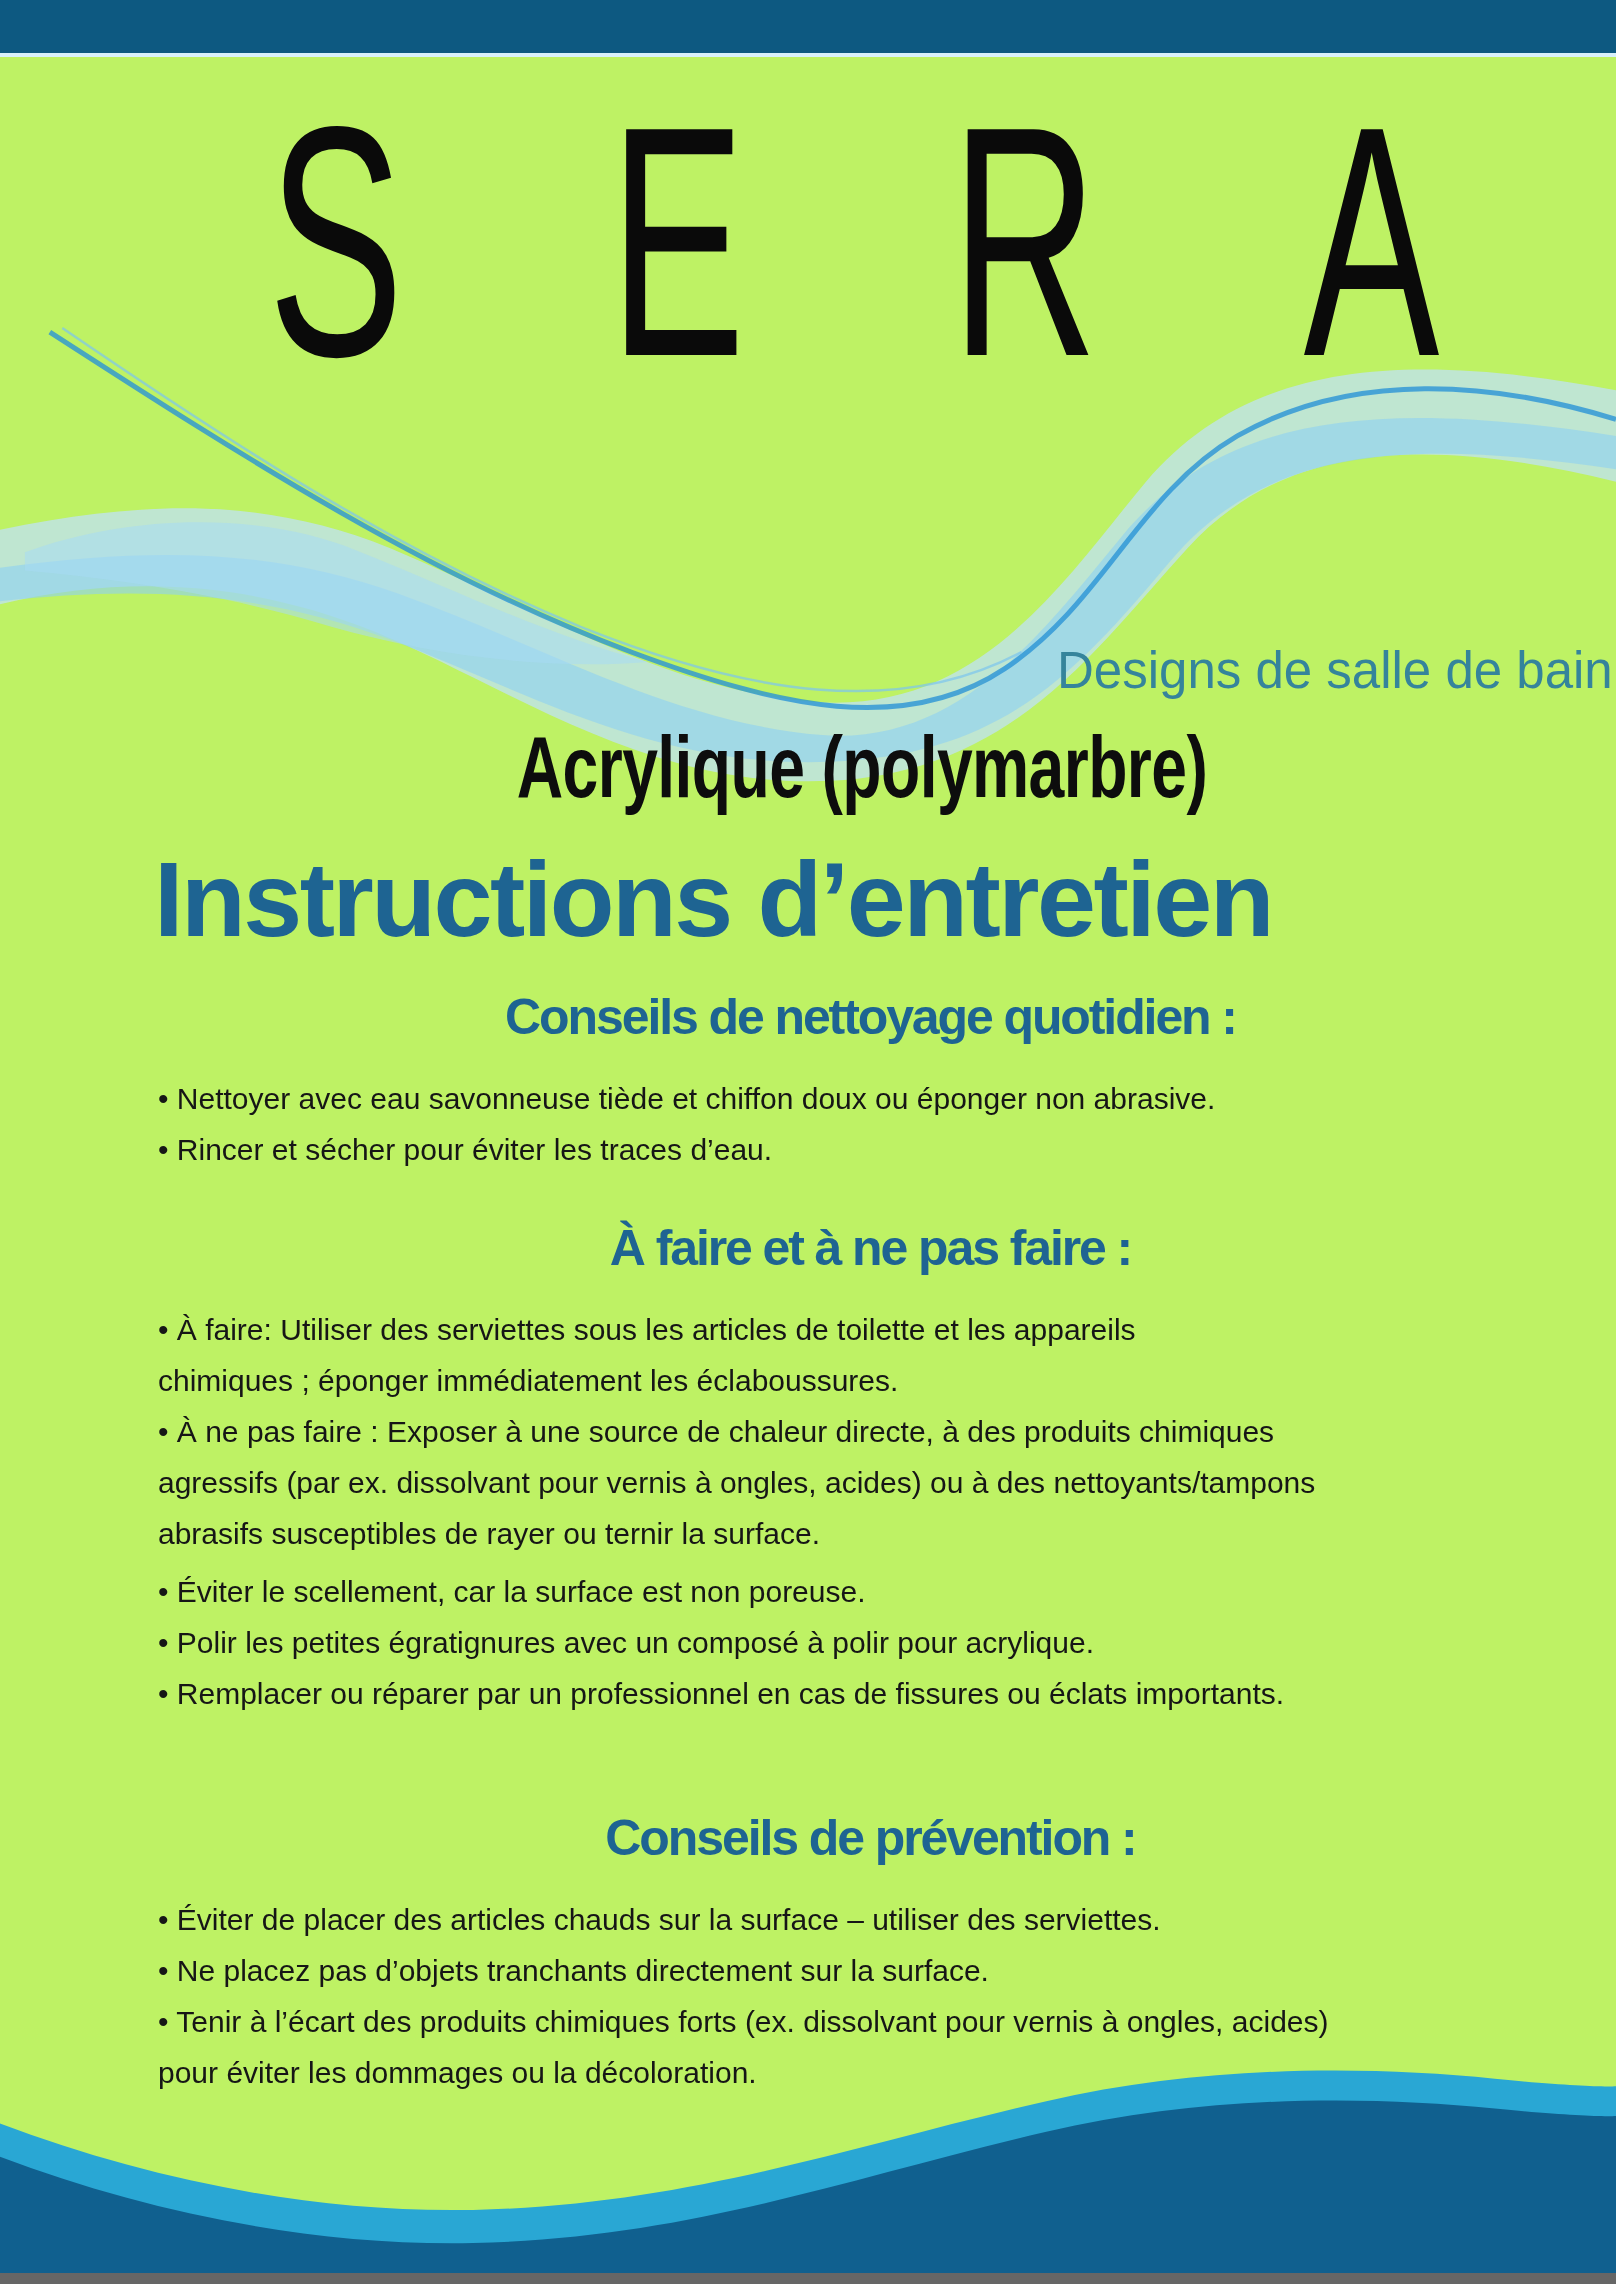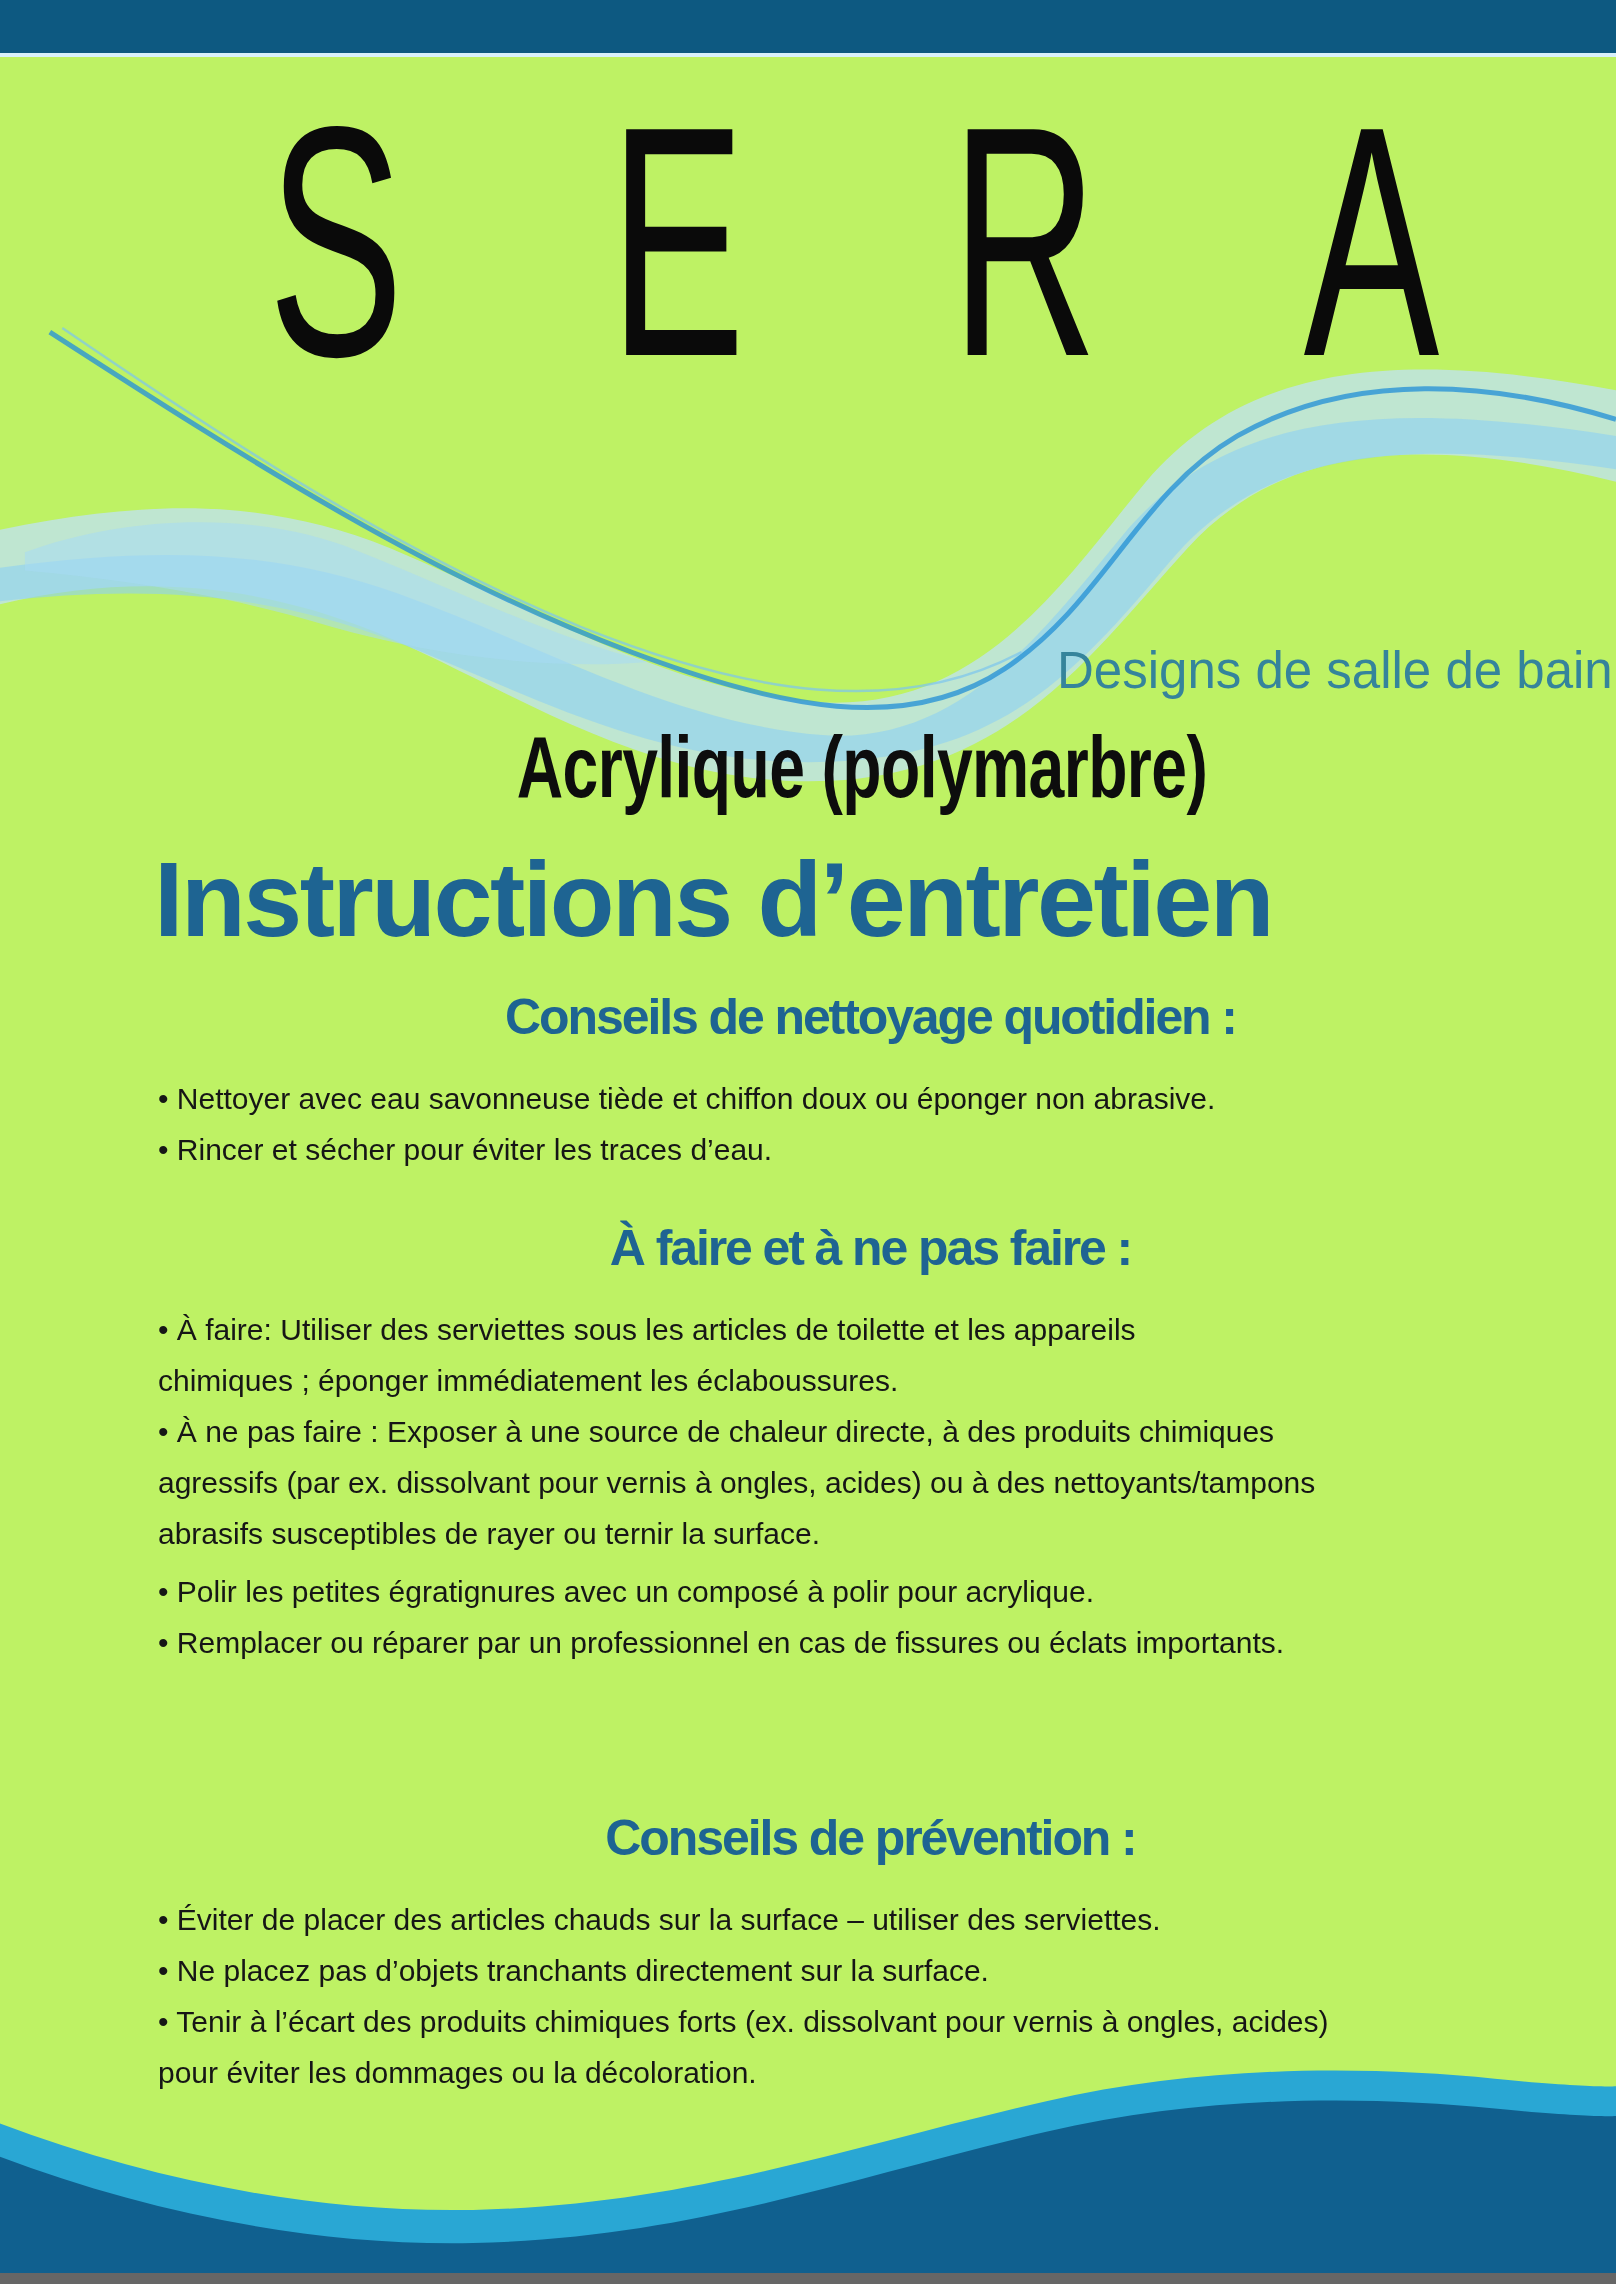--- a/index.html
+++ b/index.html
@@ -146,20 +146,21 @@
       <div class="body-line">agressifs (par ex. dissolvant pour vernis à ongles, acides) ou à des nettoyants/tampons</div>
       <div class="body-line">abrasifs susceptibles de rayer ou ternir la surface.</div>
     </div>
   </section>
 
   <section class="sec" style="top:1539px">
     <div class="sec-head">
       <span class="sec-rule"></span>
     </div>
     <div class="sec-lines">
+      <div class="body-line">• Éviter le scellement, car la surface est non poreuse.</div>
       <div class="body-line">• Polir les petites égratignures avec un composé à polir pour acrylique.</div>
       <div class="body-line">• Remplacer ou réparer par un professionnel en cas de fissures ou éclats importants.</div>
     </div>
   </section>
 
   <section class="sec" style="top:1809px">
     <div class="sec-head">
       <span class="sec-head-text">Conseils de prévention :</span>
       <span class="sec-rule"></span>
     </div>

